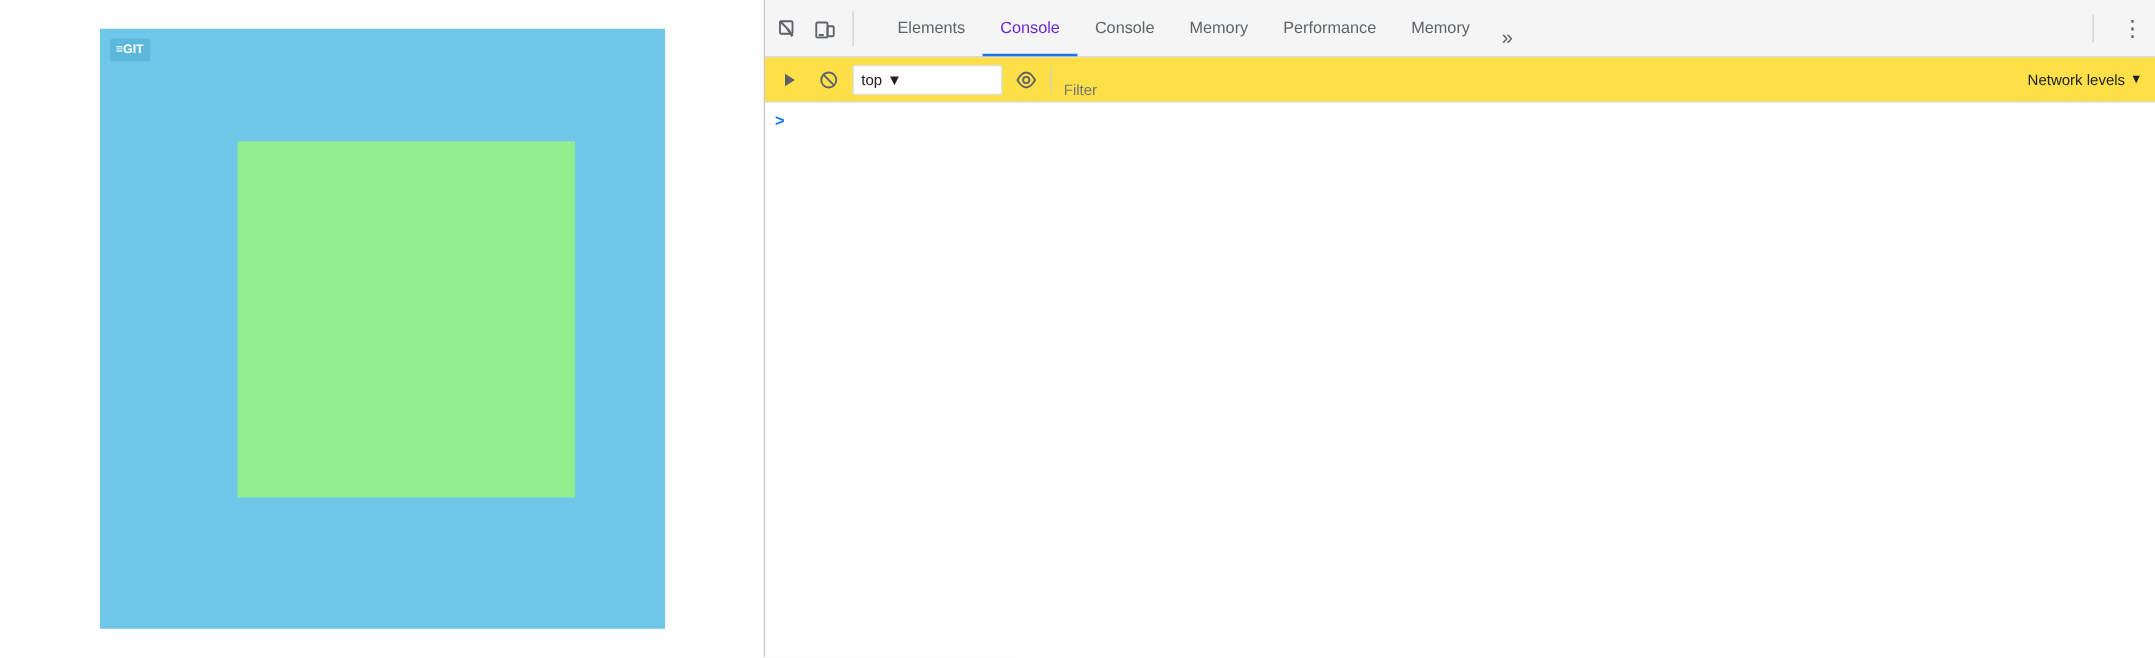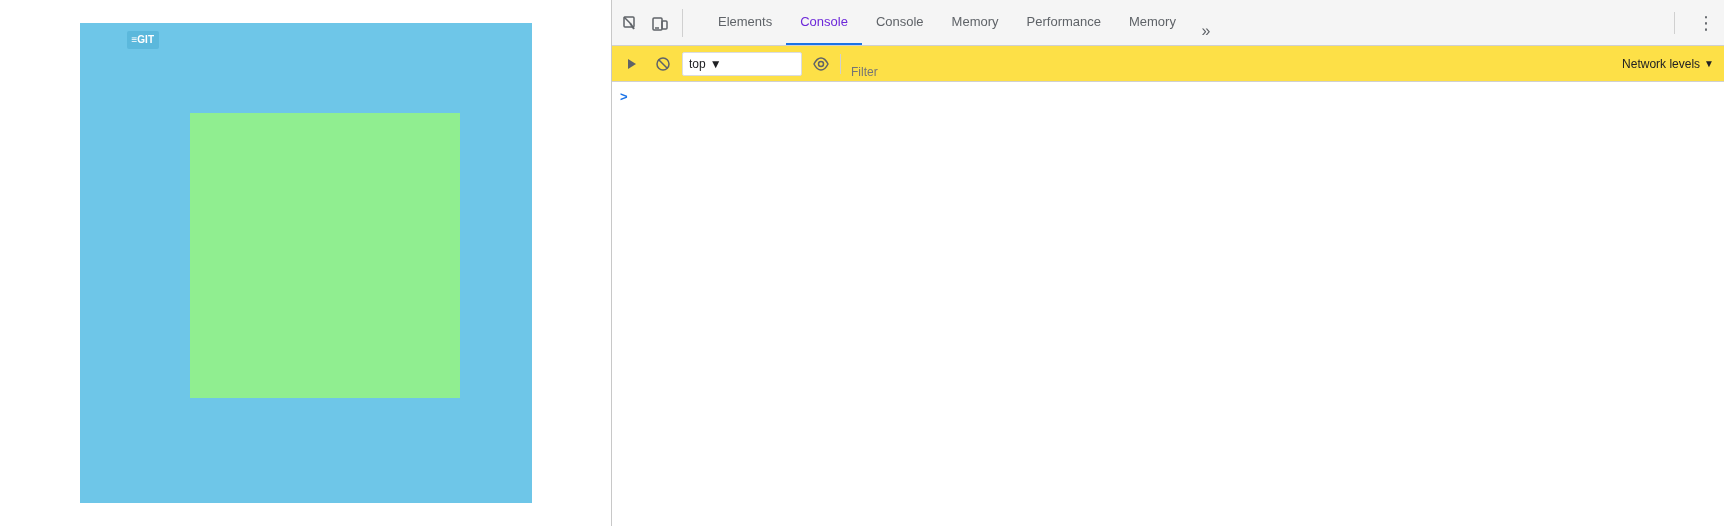--- a/index.html
+++ b/index.html
@@ -37,21 +37,20 @@
       position: absolute;
       top: 8px;
       left: 8px;
       background: #5bb8dc;
       color: #fff;
       font-size: 10px;
       font-weight: bold;
       padding: 2px 5px;
       border-radius: 2px;
       line-height: 1.4;
-      margin-left: 39px;
     }
 
     .green-box {
       position: absolute;
       top: 90px;
       left: 110px;
       width: 270px;
       height: 285px;
       background: #90ee90;
     }

